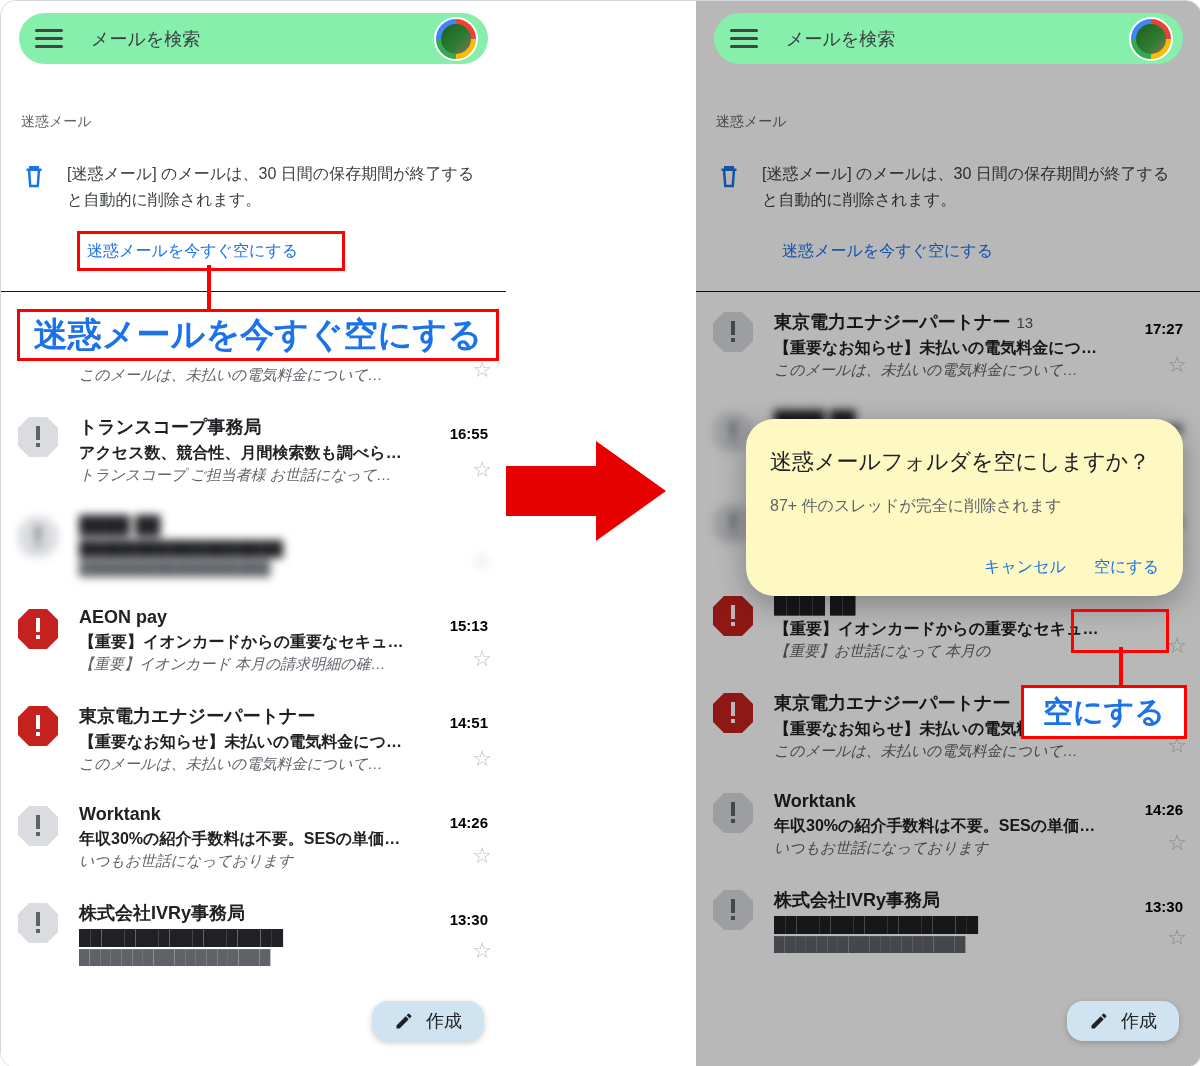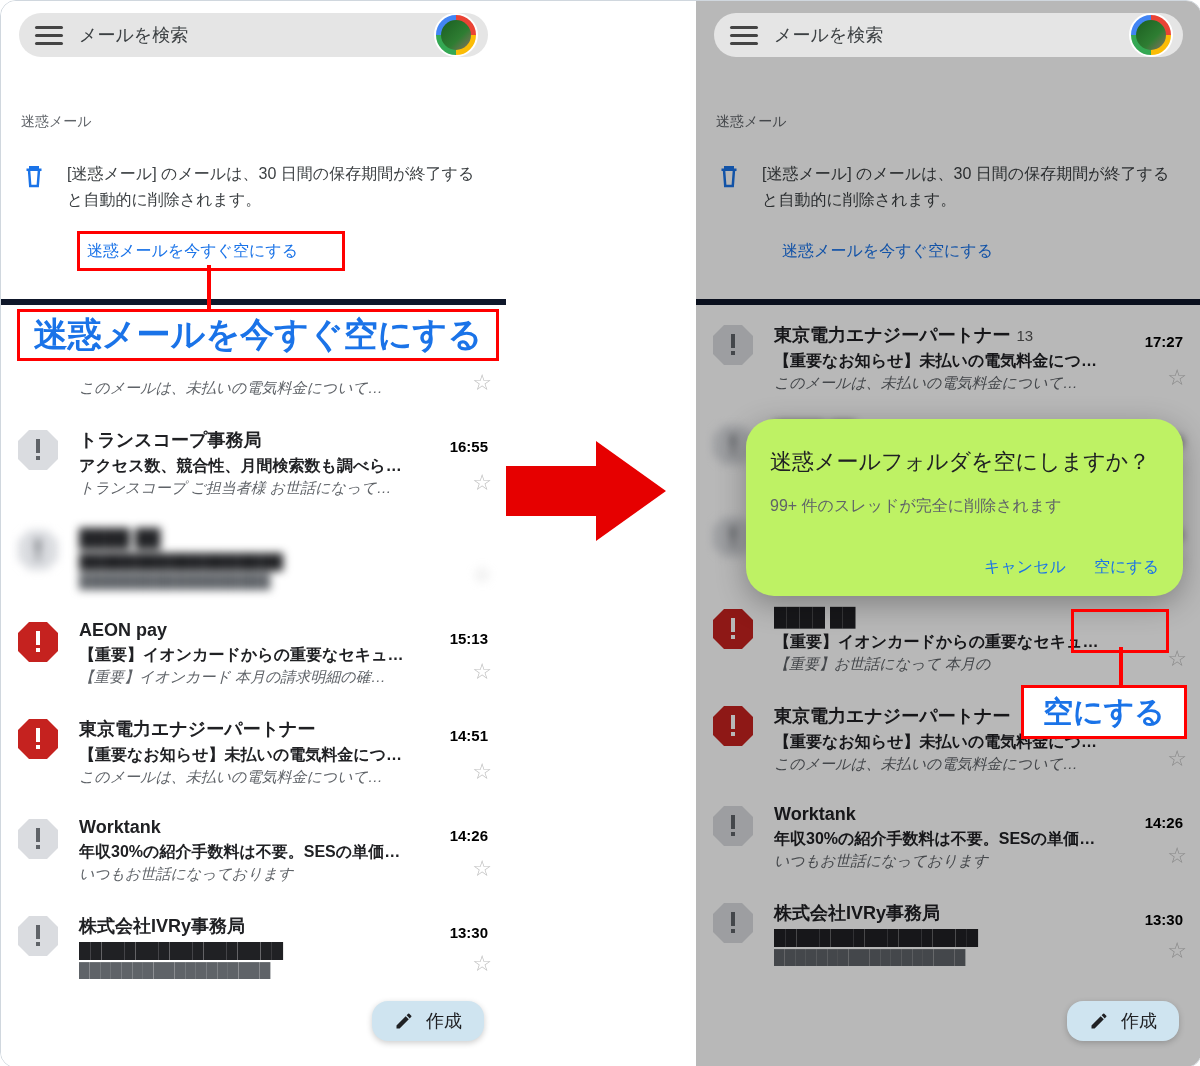--- a/index.html
+++ b/index.html
@@ -2,57 +2,57 @@
 <html><head>
 <meta charset="utf-8">
 <style>
 html,body{margin:0;padding:0;font-family:"Hiragino Sans","Yu Gothic",sans-serif;background:#fff;}
 .stage{position:relative;width:1200px;height:1066px;overflow:hidden;border:1px solid #d0d7de;border-radius:16px;}
 .phone{position:absolute;top:0;width:505px;height:1066px;background:#fff;overflow:hidden;}
 .phone.left{left:0;}
 .phone.right{right:0;}
 .phone.right .dim{position:absolute;inset:0;background:rgba(0,0,0,.28);z-index:30;}
 
-.searchbar{position:absolute;left:18px;right:18px;top:12px;height:44px;border-radius:28px;background:#e5e5e5;display:flex;align-items:center;padding:0 10px 0 16px;z-index:40;}
+.searchbar{position:absolute;left:18px;right:18px;top:12px;height:51px;border-radius:28px;background:#86efac;display:flex;align-items:center;padding:0 10px 0 16px;z-index:40;gap:12px;}
 .menu-icon{width:28px;display:flex;flex-direction:column;gap:5px;}
 .menu-icon span{height:3px;background:#444;border-radius:2px;}
 .search-text{margin-left:16px;font-size:18px;color:#3c4043;}
 .avatar{margin-left:auto;width:40px;height:40px;border-radius:50%;background:conic-gradient(#ea4335 0 25%,#fbbc05 0 50%,#34a853 0 75%,#4285f4 0 100%);border:2px solid #fff;display:flex;align-items:center;justify-content:center;}
 .avatar .pic{width:30px;height:30px;border-radius:50%;background:linear-gradient(135deg,#1b5e20,#2e7d32 60%,#8d6e63);}
 
 .label{position:absolute;left:20px;top:112px;font-size:14px;color:#5f6368;}
 
 .notice{position:absolute;left:18px;right:18px;top:160px;display:flex;}
 .trash-icon{width:30px;height:30px;flex-shrink:0;}
 .notice-text{margin-left:18px;font-size:16px;color:#3c4043;line-height:1.6;}
 .empty-link{position:absolute;left:86px;top:240px;font-size:16px;color:#1a73e8;}
 
 .callout1-box{position:absolute;border:3px solid red;left:76px;top:230px;width:262px;height:34px;z-index:50;}
 .callout1-line{position:absolute;left:206px;top:264px;width:4px;height:46px;background:red;z-index:50;}
 .callout1-large{position:absolute;left:16px;top:308px;width:476px;height:46px;border:3px solid red;font-size:34px;font-weight:600;color:#1a73e8;display:flex;align-items:center;justify-content:center;z-index:50;background:#fff;}
 
-.list{position:absolute;left:0;right:0;top:290px;border-top:6px solid #0f172a;margin-top:8px;}
+.list{position:absolute;left:0;right:0;top:290px;border-top:1px solid #0f172a;}
 .email{position:relative;padding:18px 16px 12px 78px;font-size:15px;}
 .spam-icon{position:absolute;left:15px;top:18px;width:44px;height:44px;}
 .spam-oct{width:100%;height:100%;}
 .sender{font-weight:700;font-size:18px;color:#202124;}
 .time{position:absolute;right:18px;top:28px;font-size:15px;font-weight:700;}
 .num{font-size:15px;color:#555;font-weight:400;margin-left:6px;}
 .subject{font-weight:700;font-size:16px;color:#202124;margin-top:4px;white-space:nowrap;overflow:hidden;text-overflow:ellipsis;padding-right:30px;}
 .preview{color:#5f6368;font-size:15px;margin-top:2px;white-space:nowrap;overflow:hidden;text-overflow:ellipsis;padding-right:44px;font-style:italic;}
 .star{position:absolute;right:14px;bottom:14px;font-size:22px;color:#bdbdbd;}
 
 .blurrow{filter:blur(4px);}
 
 .fab{position:absolute;right:22px;bottom:26px;height:40px;padding:0 22px;border-radius:16px;background:#cfe4f0;display:flex;align-items:center;font-size:18px;color:#202124;box-shadow:0 2px 6px rgba(0,0,0,.2);z-index:60;}
 .fab svg{margin-right:12px;}
 
 .arrow{position:absolute;left:505px;top:430px;width:160px;height:120px;z-index:80;}
 
-.dialog{position:absolute;left:50px;right:18px;top:418px;background:#bef264;border-radius:28px;padding:28px 24px 18px;z-index:50;box-shadow:0 8px 30px rgba(0,0,0,.3);}
+.dialog{position:absolute;left:50px;right:18px;top:418px;background:#fef9c3;border-radius:28px;padding:28px 24px 18px;z-index:50;box-shadow:0 8px 30px rgba(0,0,0,.3);}
 .dlg-title{font-size:22px;color:#202124;line-height:1.4;}
 .dlg-body{font-size:16px;color:#5f6368;margin-top:18px;}
 .dlg-actions{display:flex;justify-content:flex-end;gap:28px;margin-top:40px;text-align:right;}
 .dlg-btn{font-size:16px;color:#1a73e8;font-weight:500;}
 .callout2-box{position:absolute;border:3px solid red;right:32px;top:608px;width:92px;height:38px;z-index:60;}
 .callout2-line{position:absolute;right:78px;top:646px;width:4px;height:40px;background:red;z-index:60;}
 .callout2-large{position:absolute;right:14px;top:684px;width:160px;height:48px;border:3px solid red;font-size:30px;font-weight:600;color:#1a73e8;display:flex;align-items:center;justify-content:center;background:#fff;z-index:60;}
 </style>
 </head>
 <body>
@@ -285,21 +285,21 @@
       <div class="preview">██████████████████</div>
       <span class="star">☆</span>
           </div>
         </div>
     </div>
 
     <div class="dim"></div>
 
     <div class="dialog">
       <div class="dlg-title">迷惑メールフォルダを空にしますか？</div>
-      <div class="dlg-body">99+ 件のスレッドが完全に削除されます</div>
+      <div class="dlg-body">87+ 件のスレッドが完全に削除されます</div>
       <div class="dlg-actions">
         <div class="dlg-btn">キャンセル</div>
         <div class="dlg-btn">空にする</div>
       </div>
     </div>
 
     <div class="callout2-box"></div>
     <div class="callout2-line"></div>
     <div class="callout2-large">空にする</div>
 

